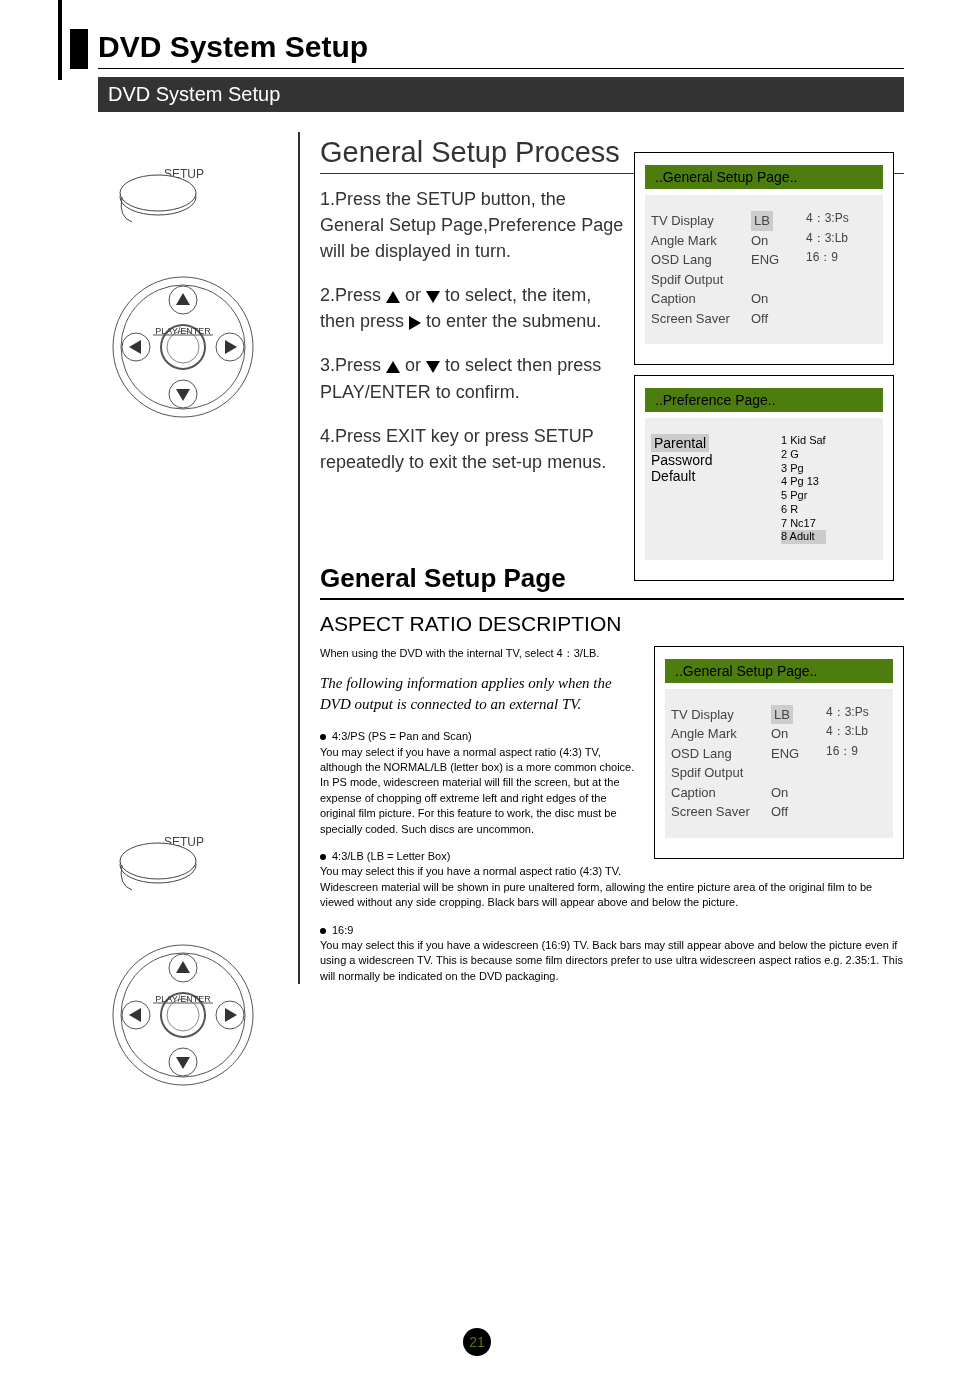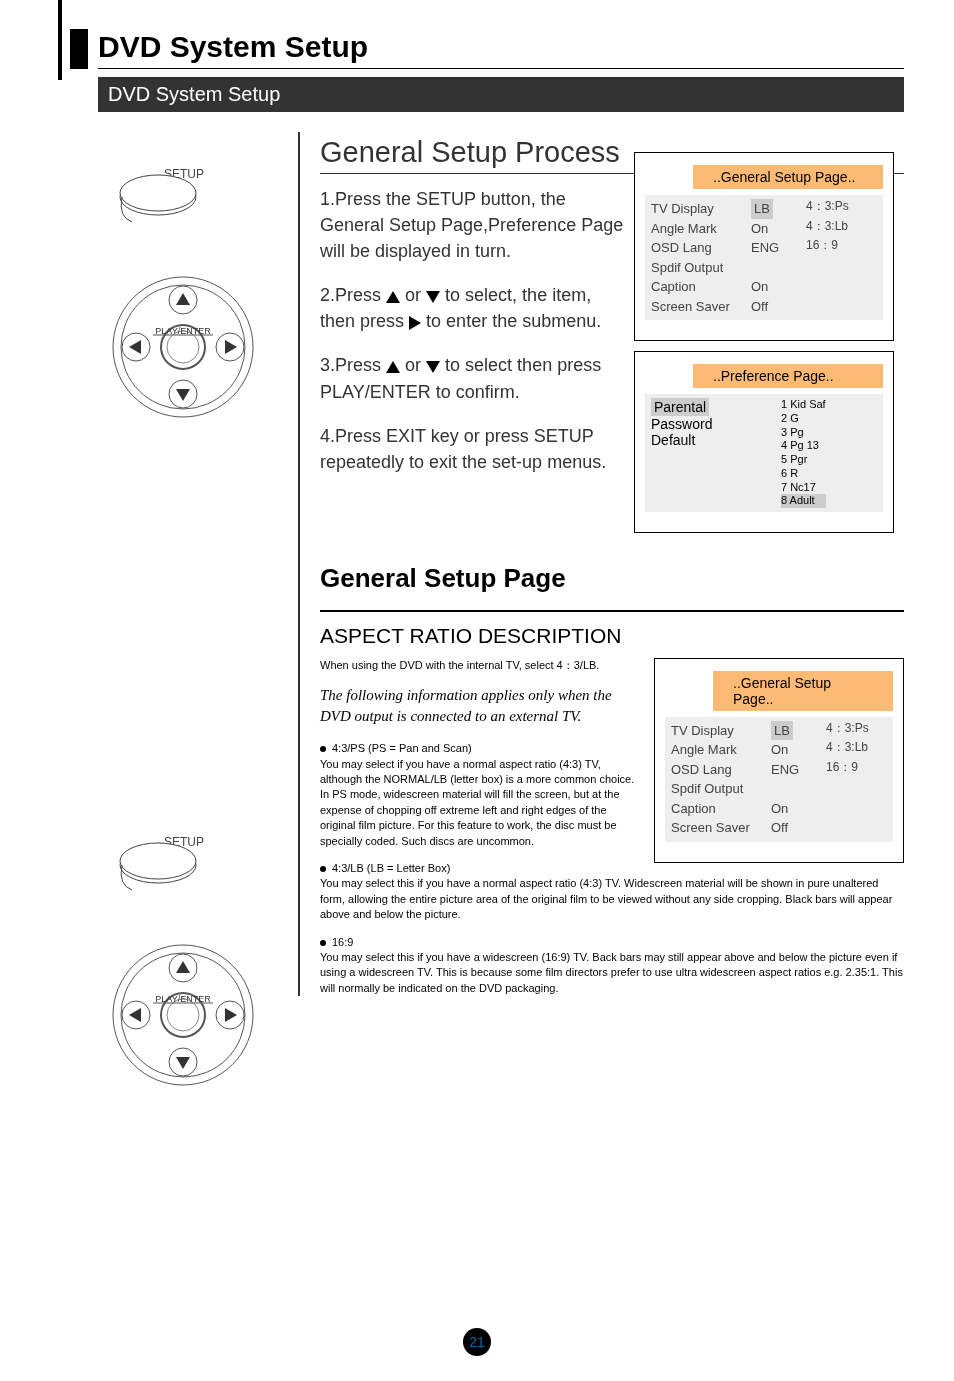--- a/index.html
+++ b/index.html
@@ -82,29 +82,28 @@
 
   .osd-box {
     border: 1px solid #000;
     background: #fff;
     padding: 12px 10px 20px 10px;
     font-size: 14px;
     width: 260px;
     margin-bottom: 10px;
   }
   .osd-header {
-    background: #fdba74;
-    padding: 4px 20px;
+    background: #4d7c0f;
+    padding: 4px 10px;
     margin-bottom: 6px;
     font-size: 14px;
-    margin-left: 48px;
   }
   .osd-list {
     background: #eee;
-    padding: 4px 6px;
+    padding: 16px 6px;
   }
   .osd-row {
     display: flex;
     font-size: 13px;
     line-height: 1.5;
     color: #444;
   }
   .osd-label { width: 100px; }
   .osd-val { width: 55px; }
   .osd-side {
@@ -113,21 +112,21 @@
     line-height: 1.3;
   }
   .osd-val-hi { background:#ccc; padding:0 3px; display:inline-block; }
 
   .step-block { margin-bottom: 18px; }
 
   .gsp-title {
     font-size: 26px;
     font-weight: bold;
     border-bottom: 2px solid #000;
-    padding-bottom: 16px;
+    padding-bottom: 4px;
     margin-top: 30px;
     margin-bottom: 12px;
   }
   .gsp-sub {
     font-size: 21px;
     font-weight: normal;
     margin-bottom: 10px;
   }
   .italic-note {
     font-style: italic;
@@ -160,21 +159,21 @@
     top: 20px;
     width: 270px;
   }
   .page-num {
     position: absolute;
     bottom: 25px;
     left: 50%;
     transform: translateX(-50%);
   }
   .page-num-circle {
-    background:#000; color:#0369a1;
+    background:#000; color:#4d7c0f;
     border-radius:50%;
     width:28px; height:28px;
     display:flex; align-items:center; justify-content:center;
     font-size:14px;
   }
   .vertical-accent {
     position:absolute;
     left:58px; top:0;
     width:4px; height:80px;
     background:#000;

